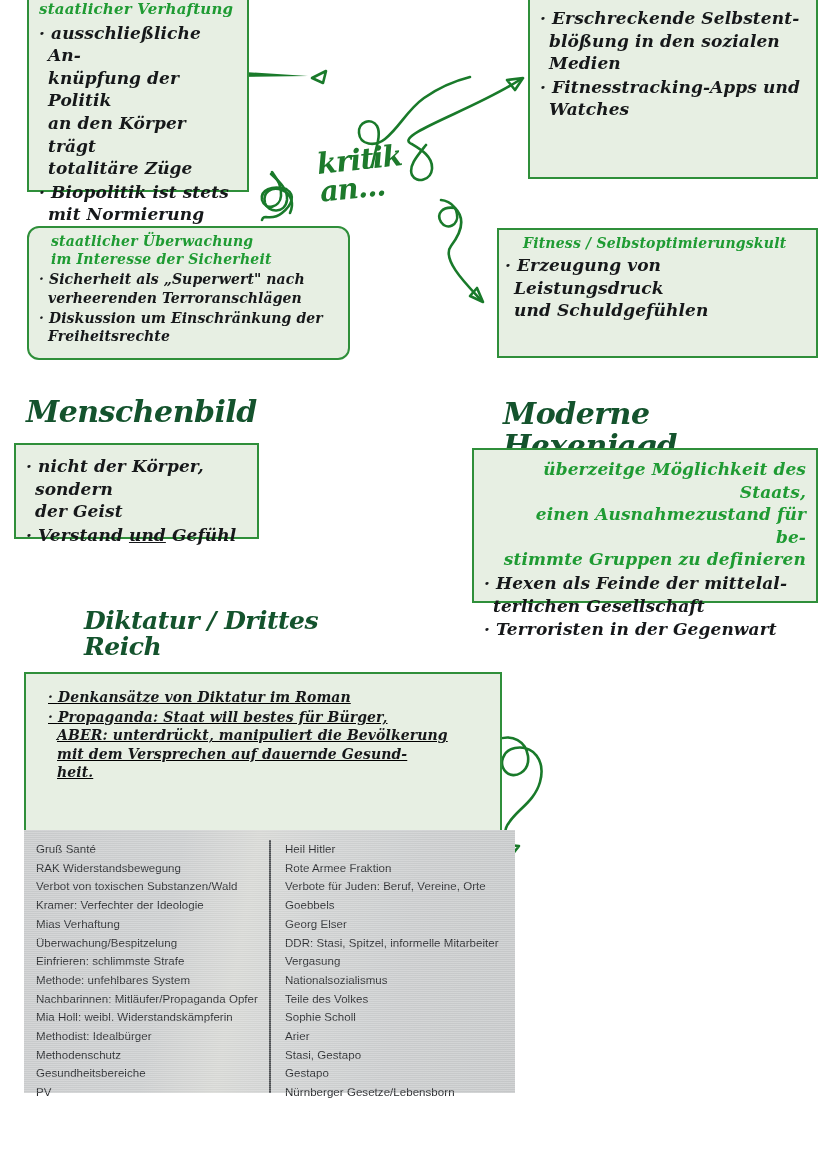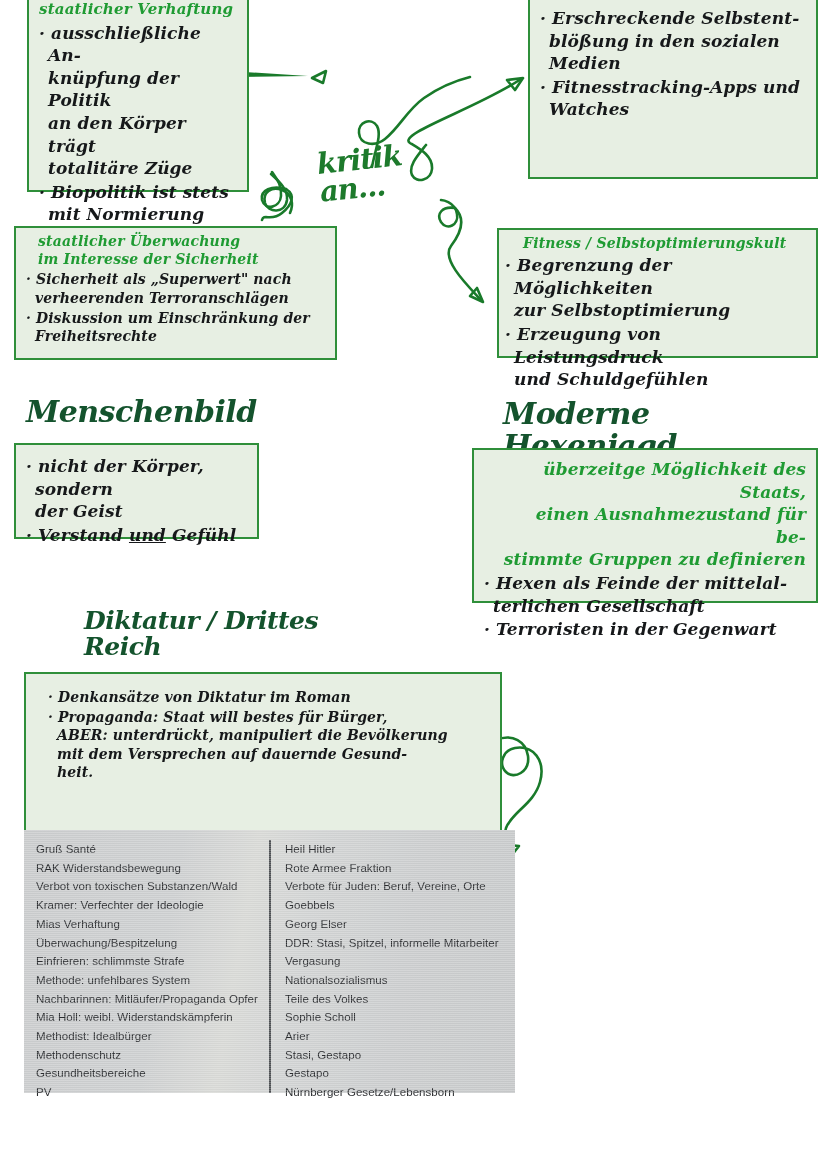--- a/index.html
+++ b/index.html
@@ -188,36 +188,34 @@
 <div class="note" style="left:528px; top:-3px; width:290px; height:182px;">
   <ul>
     <li>Erschreckende Selbstent-
 blößung in den sozialen
 Medien</li>
     <li>Fitnesstracking-Apps und
 Watches</li>
   </ul>
 </div>
 
-<div class="note" style="left:14px; top:226px; width:323px; height:134px; padding-top:4px;">
+<div class="note" style="left:27px; top:226px; width:323px; height:134px; padding-top:4px;border-radius:12px;">
   <div class="hdr" style="font-size:14px; padding-left:12px;">staatlicher Überwachung
 im Interesse der Sicherheit</div>
   <ul>
     <li style="font-size:14px;">Sicherheit als „Superwert" nach
 verheerenden Terroranschlägen</li>
     <li style="font-size:14px;">Diskussion um Einschränkung der
 Freiheitsrechte</li>
   </ul>
 </div>
 
 <div class="note" style="left:497px; top:228px; width:321px; height:130px; padding-top:4px; padding-left:6px;">
   <div class="hdr" style="font-size:14px; padding-left:18px;">Fitness / Selbstoptimierungskult</div>
   <ul>
-    <li>Begrenzung der Möglichkeiten
-zur Selbstoptimierung</li>
     <li>Erzeugung von Leistungsdruck
 und Schuldgefühlen</li>
   </ul>
 </div>
 
 <div class="sect-title" style="left:26px; top:396px;">Menschenbild</div>
 
 <div class="note" style="left:14px; top:443px; width:245px; height:96px; padding-top:8px;">
   <ul>
     <li>nicht der Körper, sondern
@@ -235,21 +233,21 @@
 stimmte Gruppen zu definieren</li>
     <li>Hexen als Feinde der mittelal-
 terlichen Gesellschaft</li>
     <li>Terroristen in der Gegenwart</li>
   </ul>
 </div>
 
 <div class="sect-title small" style="left:84px; top:608px;">Diktatur / Drittes
      Reich</div>
 
-<div class="note" style="left:24px; top:672px; width:478px; height:170px; padding-top:12px; padding-left:22px;">
+<div class="note" style="left:24px; top:672px; width:478px; height:170px; padding-top:12px; padding-left:22px;text-decoration:underline;">
   <ul>
     <li style="font-size:14px;">Denkansätze von Diktatur im Roman</li>
     <li style="font-size:14px;">Propaganda: Staat will bestes für Bürger,
 ABER: unterdrückt, manipuliert die Bevölkerung
 mit dem Versprechen auf dauernde Gesund-
 heit.</li>
   </ul>
 </div>
 
 <div id="glossary">

